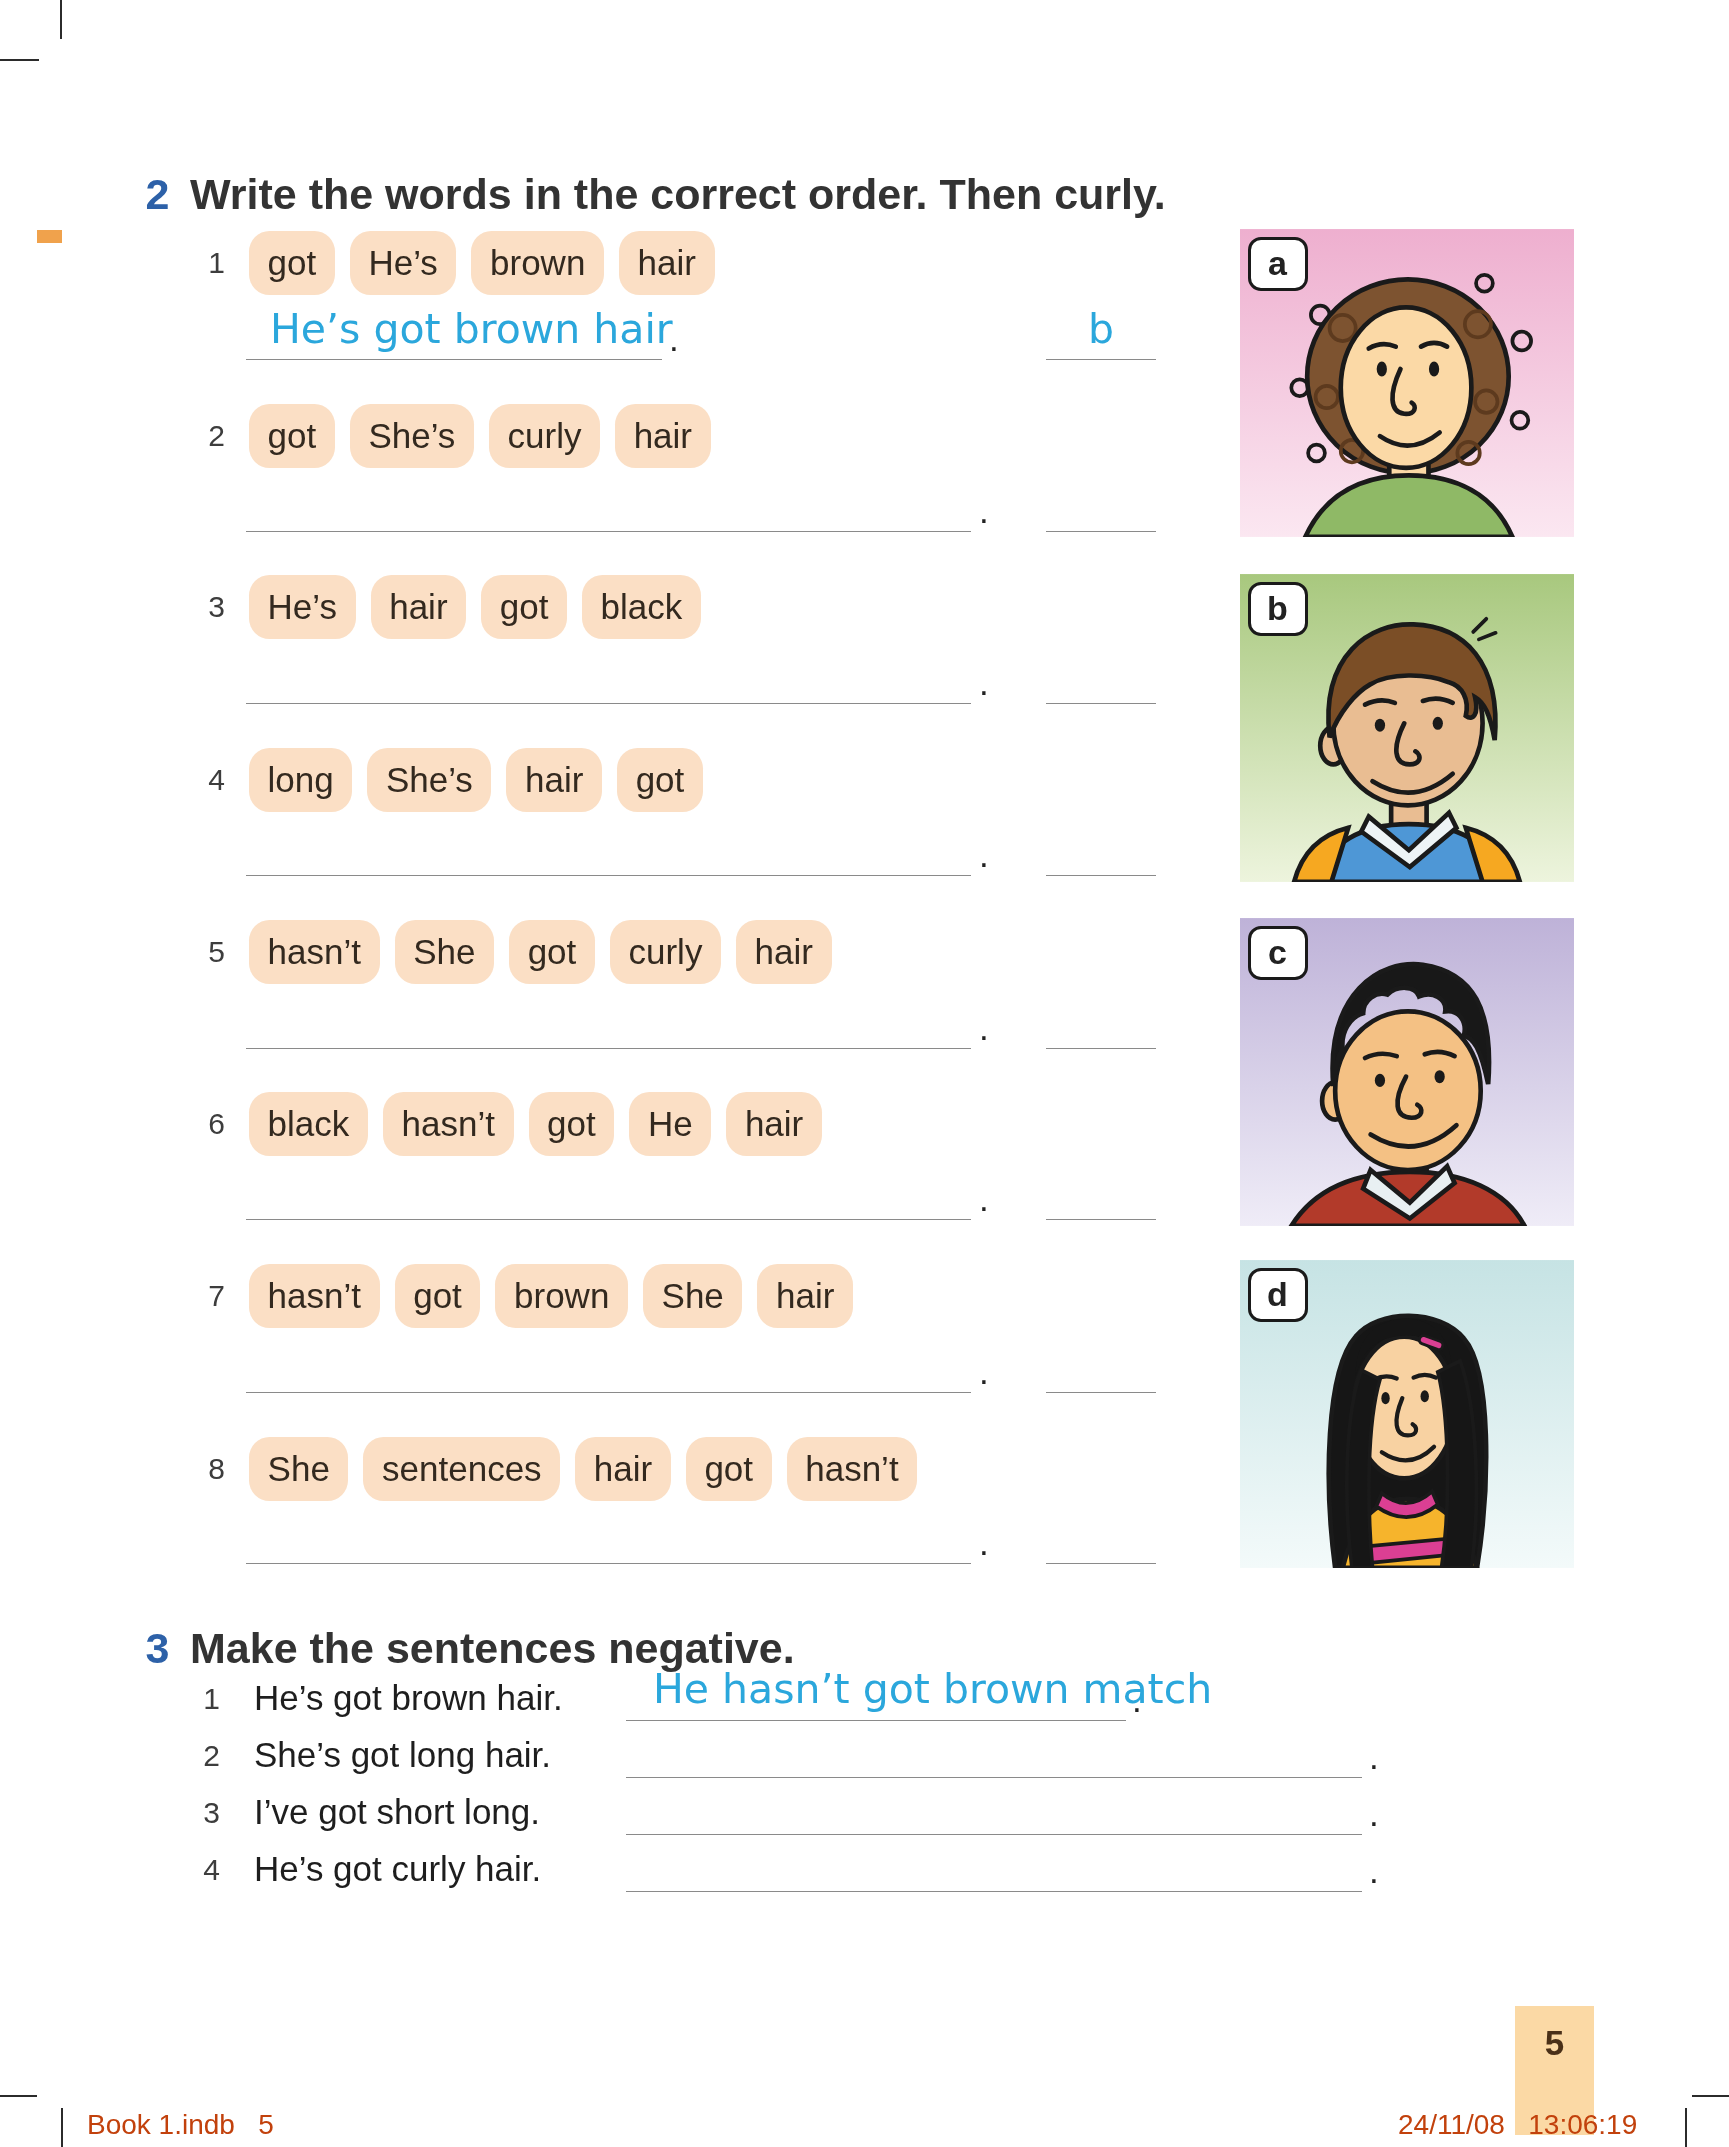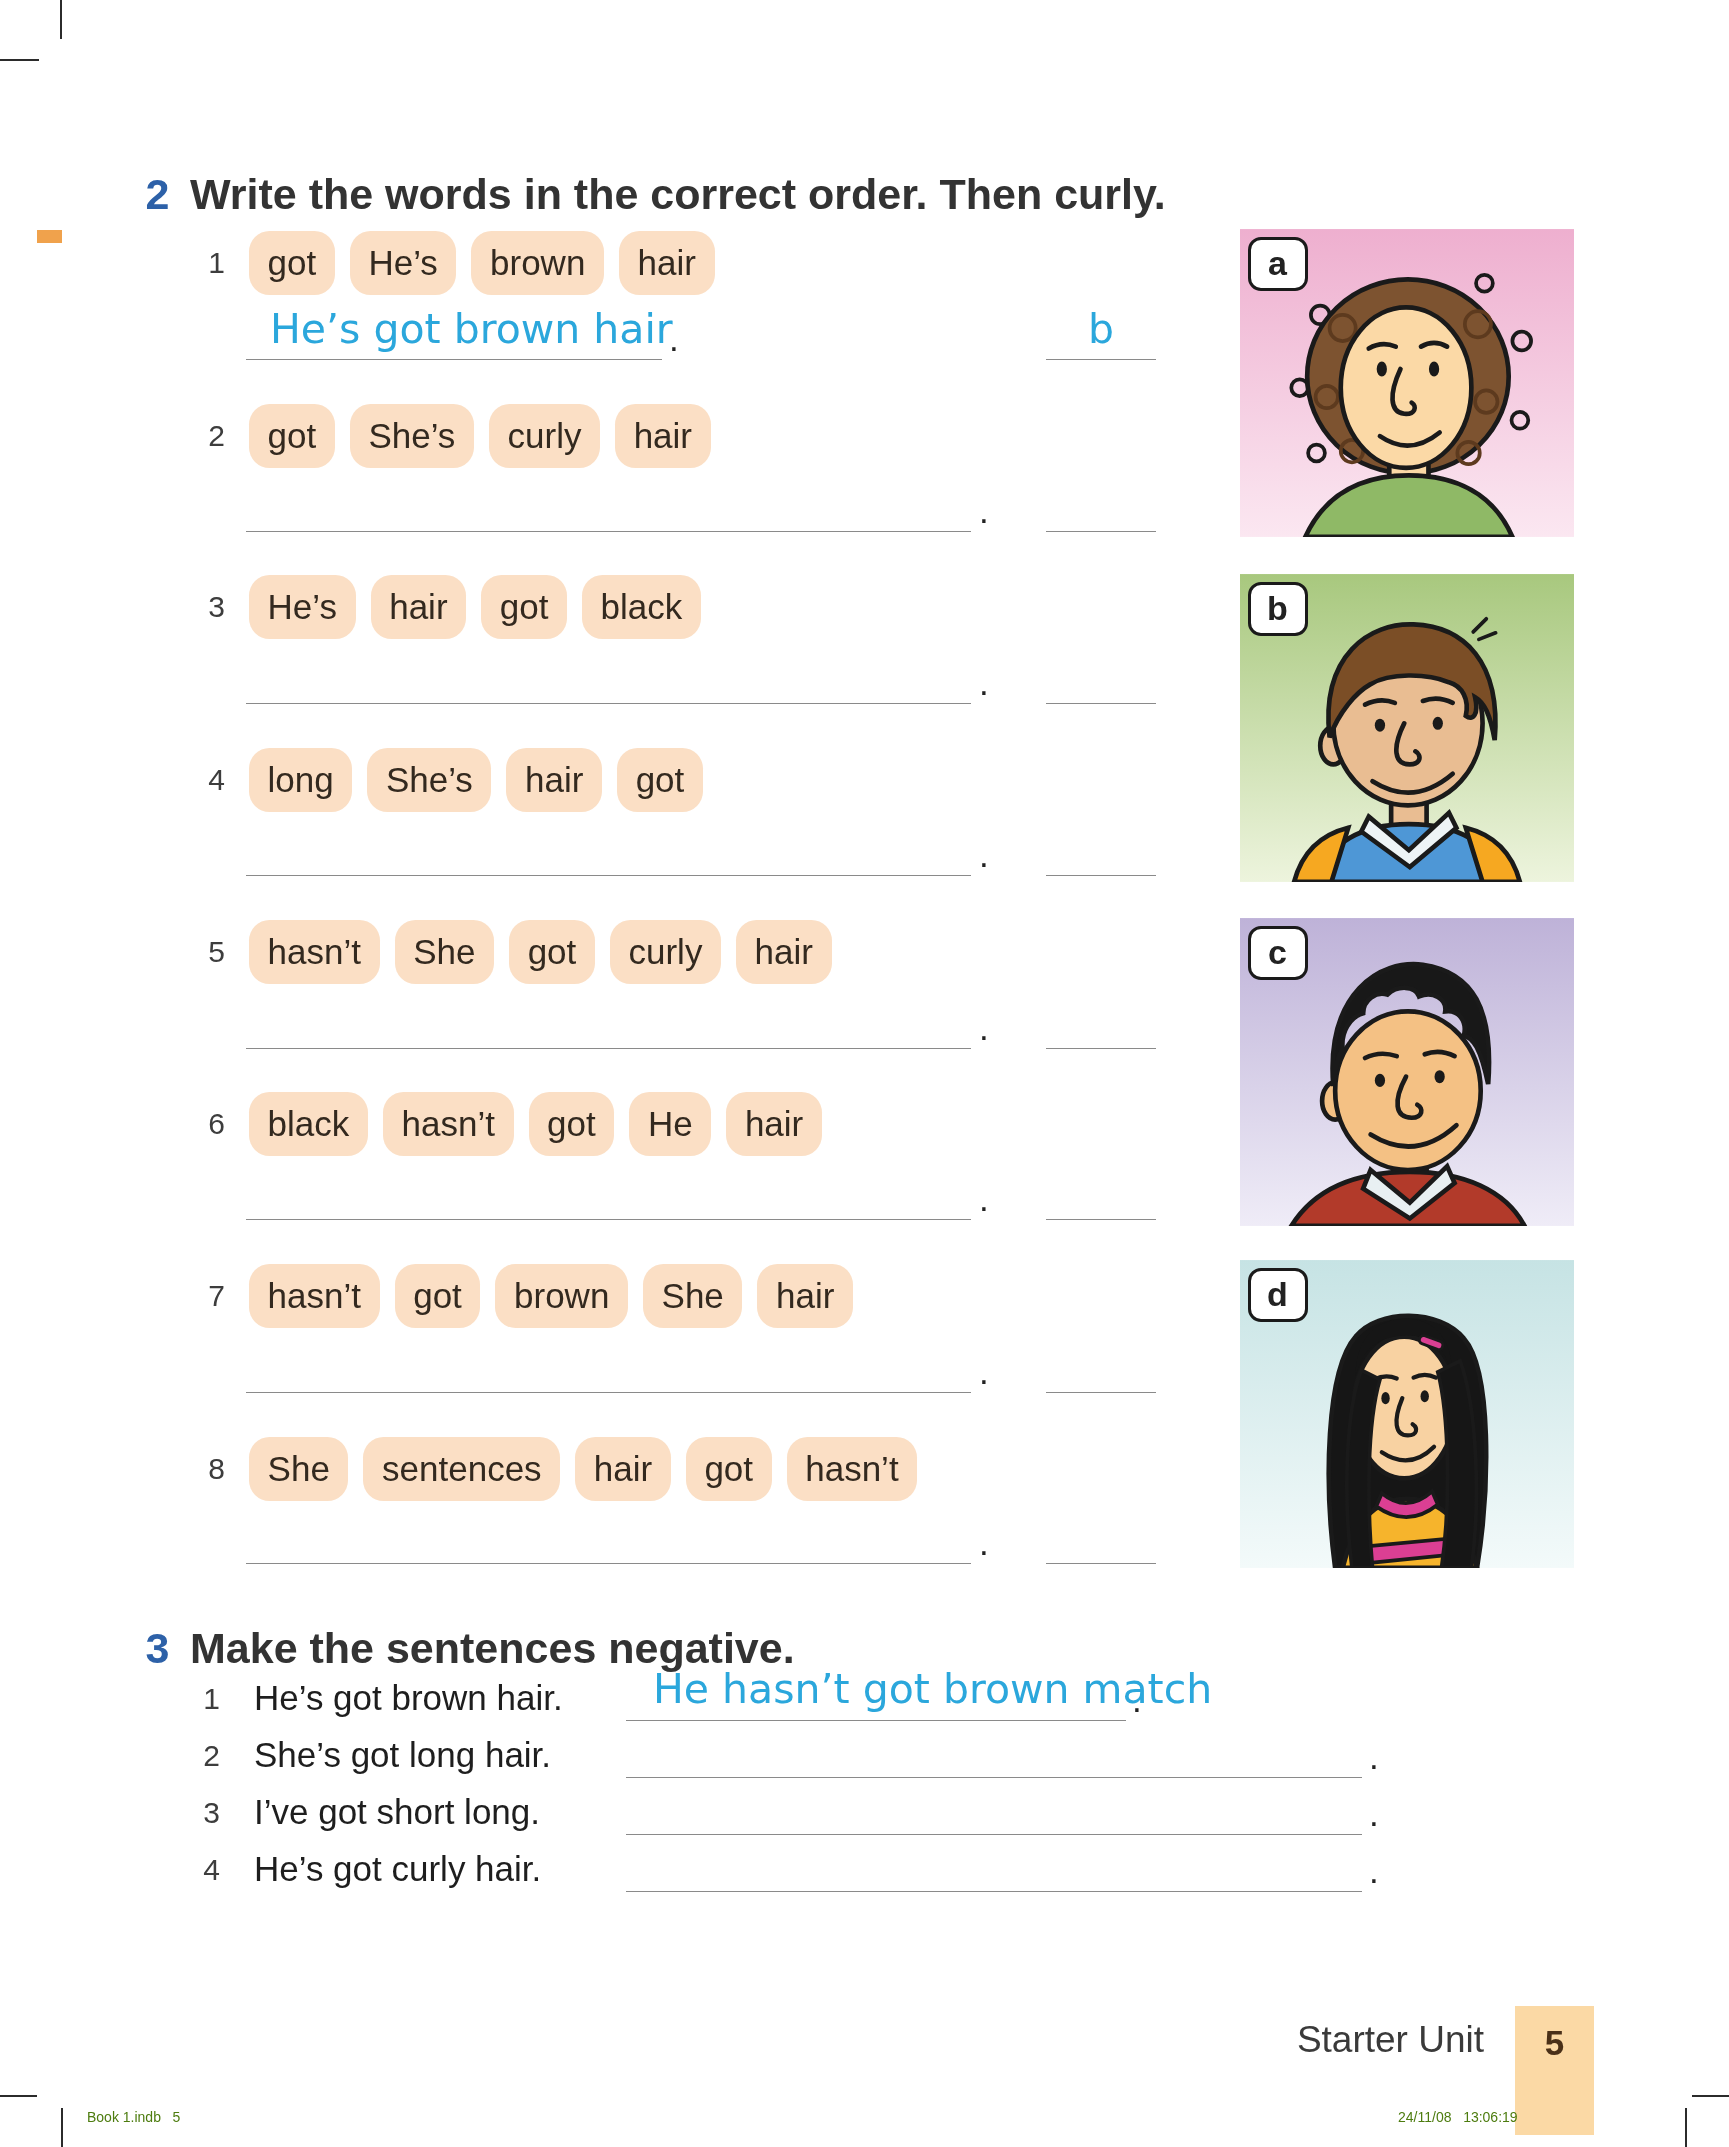--- a/index.html
+++ b/index.html
@@ -41,21 +41,21 @@
   .e3sent{position:absolute;left:254px;bottom:1.9px;font-size:35px;color:#1e1e1e;white-space:nowrap;}
   .e3line{position:absolute;height:100%;border-bottom:1.9px solid #8a8a8a;}
   .e3ans{position:absolute;left:653px;bottom:7.5px;font-size:41px;white-space:nowrap;}
 
   
   .starter{position:absolute;left:1119px;top:2019px;width:365px;text-align:right;
            font-size:37px;color:#3a3a3a;}
   .pagebox{position:absolute;left:1515px;top:2006px;width:79px;height:129px;background:#fbd9a5;}
   .pagebox span{display:block;text-align:center;margin-top:17px;font-weight:bold;
                 font-size:35px;color:#4a3018;}
-  .printtxt{position:absolute;top:2109px;font-size:14px;color:#4d7c0f;white-space:pre;}
+  .printtxt{position:absolute;top:2109px;font-size:28px;color:#c2410c;white-space:pre;}
   .pt-left{left:87px;}
   .pt-right{left:1398px;width:278px;text-align:left;}
 </style>
 </head>
 <body>
 
 <div class="page">
 
   <div class="mark" style="left:60px;top:0;width:1.9px;height:39px"></div>
   <div class="mark" style="left:0;top:59px;width:39px;height:1.9px"></div>
@@ -343,21 +343,20 @@
     <span class="e3line" style="left:626px;width:736px"></span>
     <span class="dot" style="left:1369px">.</span>
   </div>
   <div class="ex3-row" style="top:1843px">
     <span class="e3num">4</span>
     <span class="e3sent">He’s got curly hair.</span>
     <span class="e3line" style="left:626px;width:736px"></span>
     <span class="dot" style="left:1369px">.</span>
   </div>
 
-  <div class="starter">Starter Unit</div>
   <div class="pagebox">
     <span>5</span>
   </div>
   <div class="printtxt pt-left">Book 1.indb   5</div>
   <div class="printtxt pt-right">24/11/08   13:06:19</div>
 
 </div>
 
 
 </body></html>

